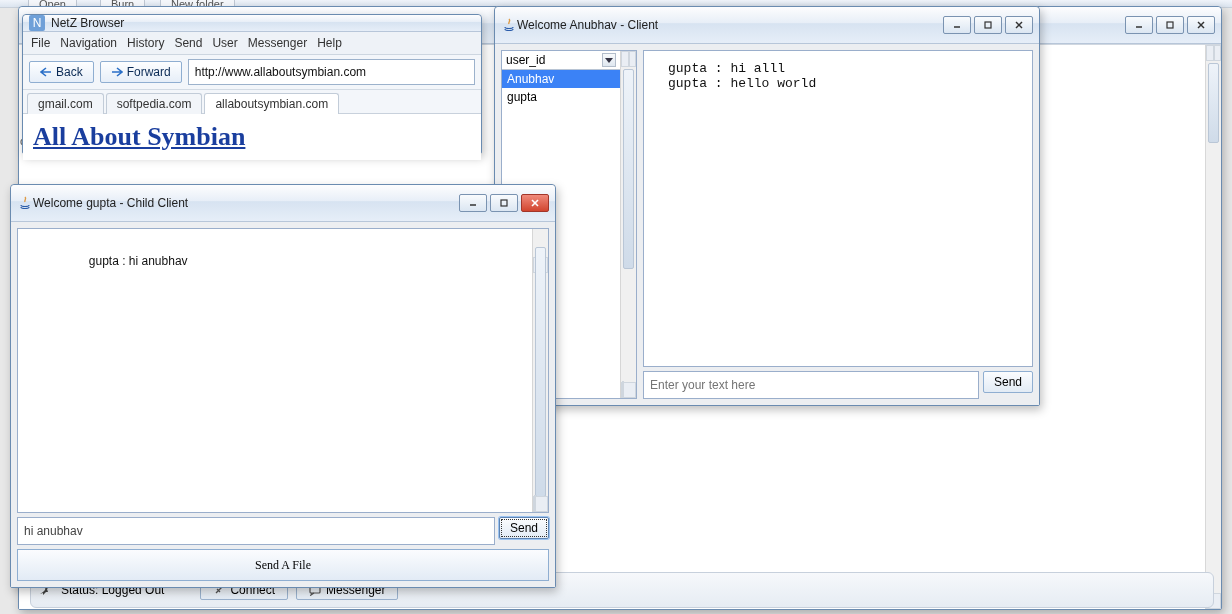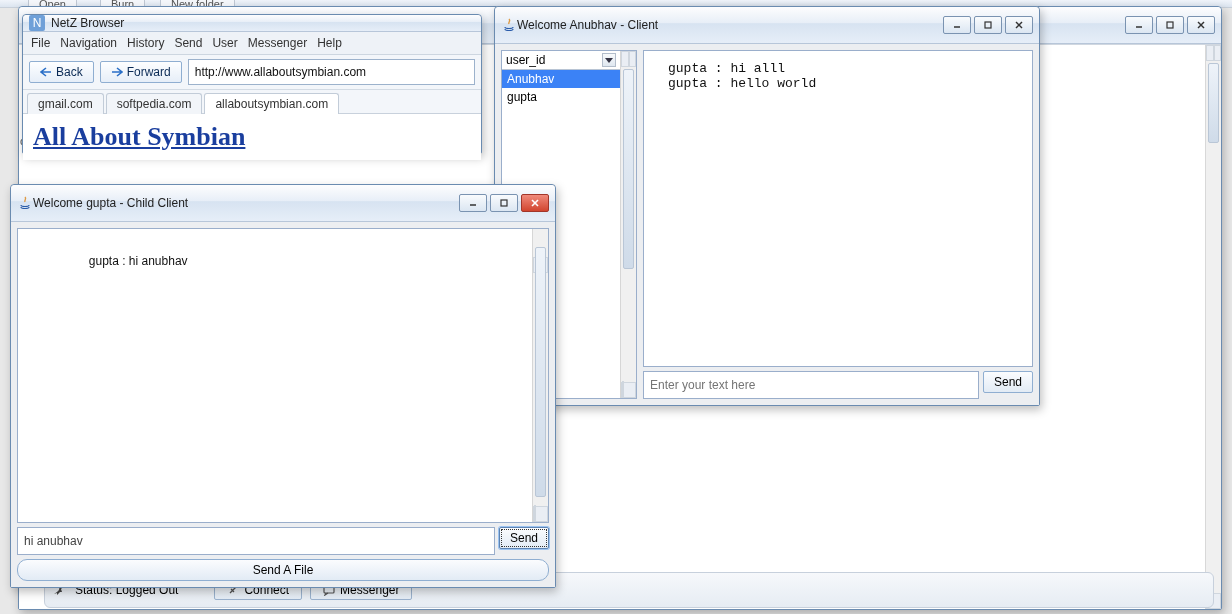--- a/index.html
+++ b/index.html
@@ -73,24 +73,24 @@
   .sendbtn.focus { outline:1px dotted #333; outline-offset:-3px; border-color:#5d84b3; box-shadow:0 0 0 1px #9cc3f1;}
 
   
   .gupta { left: 10px; top: 144px; width: 546px; height: 404px; z-index:50;margin-top:40px; }
   .gupta .body { flex:1; display:flex; flex-direction:column; padding:6px; gap:4px; background:#eceef1;}
   .gupta .chatbox { flex:1; position:relative;}
   .gupta .chatbox .sb { position:absolute; right:0; top:0; bottom:0; width:16px; background:#f0f0f0; border-left:1px solid #d6d6d6;}
   .gupta .chatbox .sb .up,.gupta .chatbox .sb .dn{height:16px;border:1px solid #cfd6de;background:#eaeef4;display:flex;align-items:center;justify-content:center;}
   .gupta .chatbox .sb .dn{position:absolute;bottom:0;left:0;right:0;}
   .gupta .chatbox .sb .thumb { position:absolute; left:2px; right:2px; top:18px; height:250px; background:linear-gradient(#eef3f9,#cfdbe9); border:1px solid #b9c6d6; border-radius:2px;}
-  .sendfile { height:22px; border:1px solid #8faed1; border-radius:10px; background:linear-gradient(#fbfcfe,#e2ebf5);}
-
-  
-  .statusbar { position:absolute; left:44px; right:18px; bottom:6px; height:36px; background:linear-gradient(#f6f8fb,#e6ecf3); border:1px solid #c7d0dc; border-radius:6px; display:flex; align-items:center; gap:8px; padding:0 8px;}
+  .sendfile { height:32px; border:1px solid #8faed1; border-radius:0; background:linear-gradient(#fbfcfe,#e2ebf5);font-family:Liberation Serif, serif;}
+
+  
+  .statusbar { position:absolute; left:30px; right:18px; bottom:6px; height:36px; background:linear-gradient(#f6f8fb,#e6ecf3); border:1px solid #c7d0dc; border-radius:6px; display:flex; align-items:center; gap:8px; padding:0 8px;}
   .statusbar .pin { width:14px; height:14px; }
   .sbtn { height:20px; padding:0 12px; border:1px solid #9bb3cf; border-radius:2px; background:linear-gradient(#fbfdff,#e5edf6); display:flex; align-items:center; gap:5px;}
   .forumlink { position:absolute; left:86px; top:556px; color:#1030b0; text-decoration:underline; font-size:16px;}
   .bullet { position:absolute; left:74px; top:561px; width:6px; height:6px; background:#000; border-radius:50%; }
 
   .java-icon { width:16px; height:16px; }
   .tri { width:0;height:0;border-left:4px solid transparent;border-right:4px solid transparent;}
   .tri.up{border-bottom:5px solid #556;}
   .tri.dn{border-top:5px solid #556;}
 </style>

